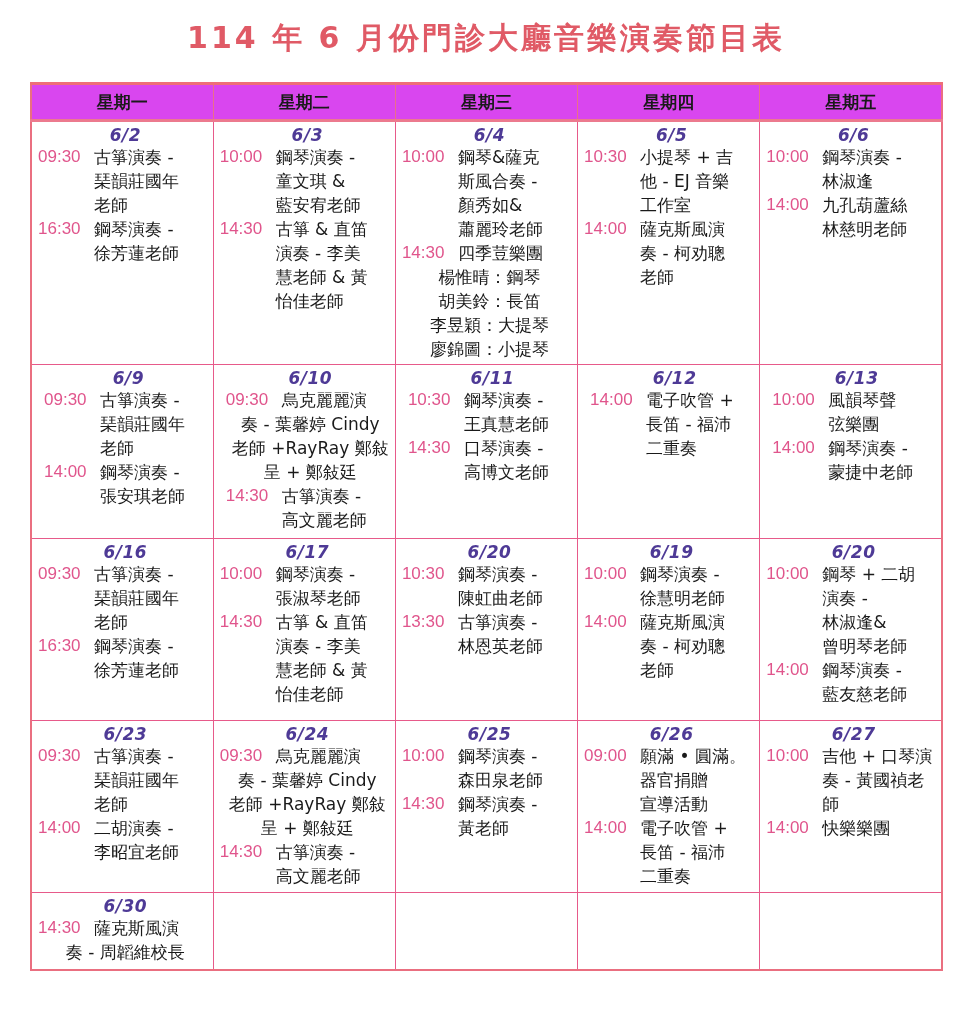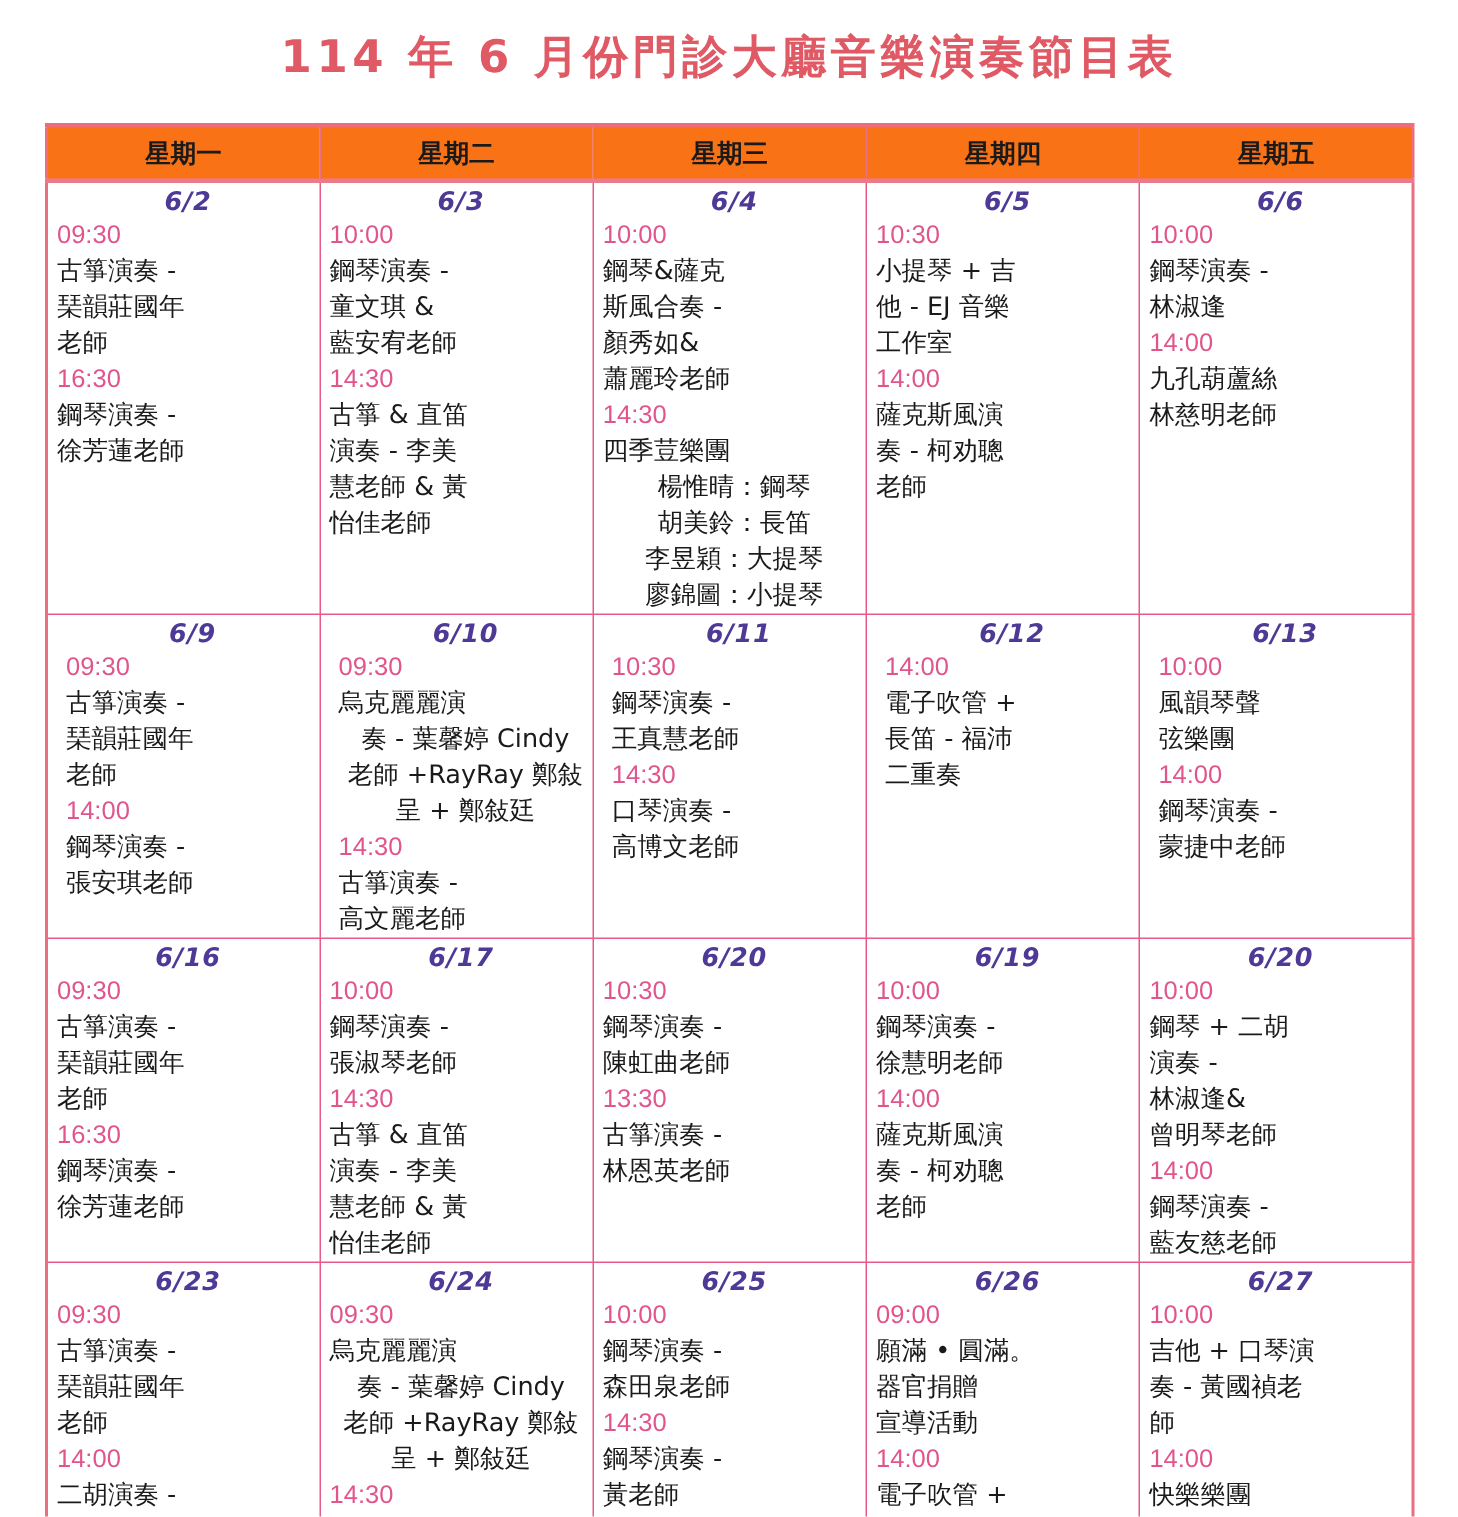--- a/index.html
+++ b/index.html
@@ -8,34 +8,34 @@
       position: absolute; left: 0; top: 18px; width: 972px; text-align: center;
       font-size: 30px; font-weight: bold; color: #e05a66; letter-spacing: 3px;
       font-family: "DejaVu Sans", sans-serif;
     }
     .schedule {
       position: absolute; left: 30px; top: 82px; width: 913px;
       border-collapse: collapse; table-layout: fixed;
       border: 2px solid #ea6f80;
     }
     .schedule th {
-      background: #f97316; height: 32px; font-size: 17px; font-weight: bold; color: #1a1a1a;
+      background: #d946ef; height: 32px; font-size: 17px; font-weight: bold; color: #1a1a1a;
       border: 1.5px solid #ea7088; border-top: 3px solid #ee6e78; border-bottom: 3px solid #ec7a8e;
       text-align: center; vertical-align: middle;
     }
     .schedule td {
       border: 1.5px solid #e75a8a; vertical-align: top; padding: 0 0 0 6px;
       font-size: 17px; line-height: 24px; color: #1a1a1a;
     }
     .date {
       text-align: center; font-style: italic; font-weight: bold; color: #4e3a96;
       font-size: 17px; line-height: 20px; margin-top: 3px; letter-spacing: 0.5px;
       font-family: "DejaVu Sans", sans-serif;
     }
-    .event { display: flex; flex-direction: column; }
+    .event { display: flex; }
     .event .time { color: #e0558c; width: 56px; flex: none; font-family: "Liberation Sans", sans-serif; font-size: 17px; }
     .event .desc { white-space: pre-line; flex: 1; }
     .extra { white-space: pre-line; text-align: center; }
     tr.r1 td { height: 242px; margin-top: 11px; }
     tr.r2 td { height: 173px; padding-left: 12px; }
     tr.r3 td { height: 181px; }
     tr.r4 td { height: 171px; }
     tr.r5 td { height: 76px; }
   </style>
 </head>
@@ -336,14 +336,28 @@
             <span class="desc">吉他 + 口琴演
 奏 - 黃國禎老
 師</span>
           </div>
           <div class="event">
             <span class="time">14:00</span>
             <span class="desc">快樂樂團</span>
           </div>
         </td>
       </tr>
+      <tr class="r5">
+        <td>
+          <div class="date">6/30</div>
+          <div class="event">
+            <span class="time">14:30</span>
+            <span class="desc">薩克斯風演</span>
+          </div>
+          <div class="extra">奏 - 周韜維校長</div>
+        </td>
+        <td></td>
+        <td></td>
+        <td></td>
+        <td></td>
+      </tr>
     </tbody>
 </table>
 
 </body></html>

